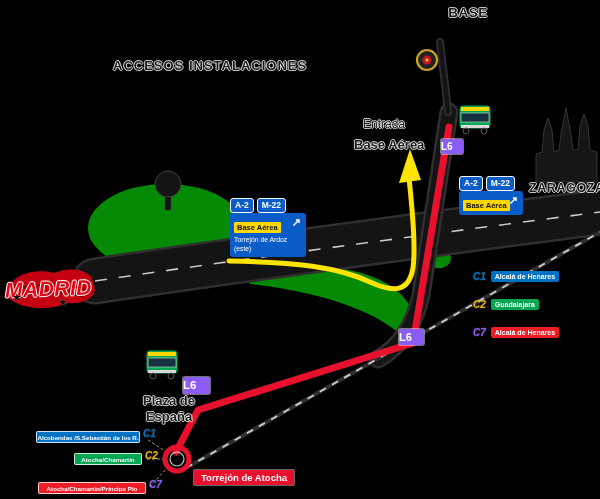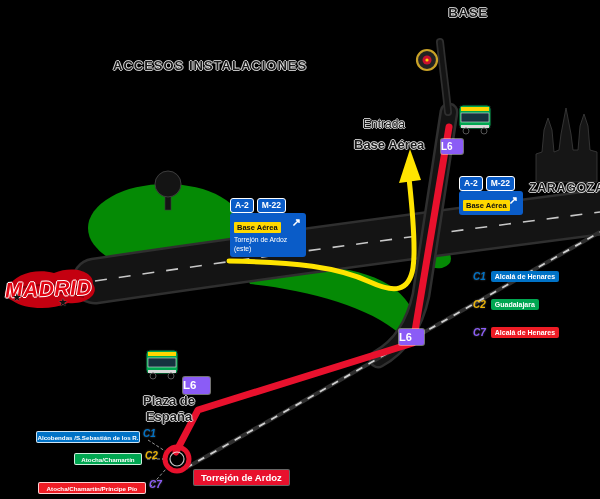--- a/index.html
+++ b/index.html
@@ -193,15 +193,15 @@
 
   <div class="railbar c1bg" style="left:36px;top:431px;width:104px">Alcobendas /S.Sebastián de los R.</div>
   <span class="lcode c1" style="left:143px;top:428px">C1</span>
 
   <div class="railbar c2bg" style="left:74px;top:453px;width:68px">Atocha/Chamartín</div>
   <span class="lcode c2" style="left:145px;top:450px">C2</span>
 
   <div class="railbar c7bg" style="left:38px;top:482px;width:108px">Atocha/Chamartín/Príncipe Pío</div>
   <span class="lcode c7" style="left:149px;top:479px">C7</span>
 
-  <div class="abs torrejon">Torrejón de Ardoz</div>
+  <div class="abs torrejon">Torrejón de Atocha</div>
 
 </div>
 
 </body></html>

